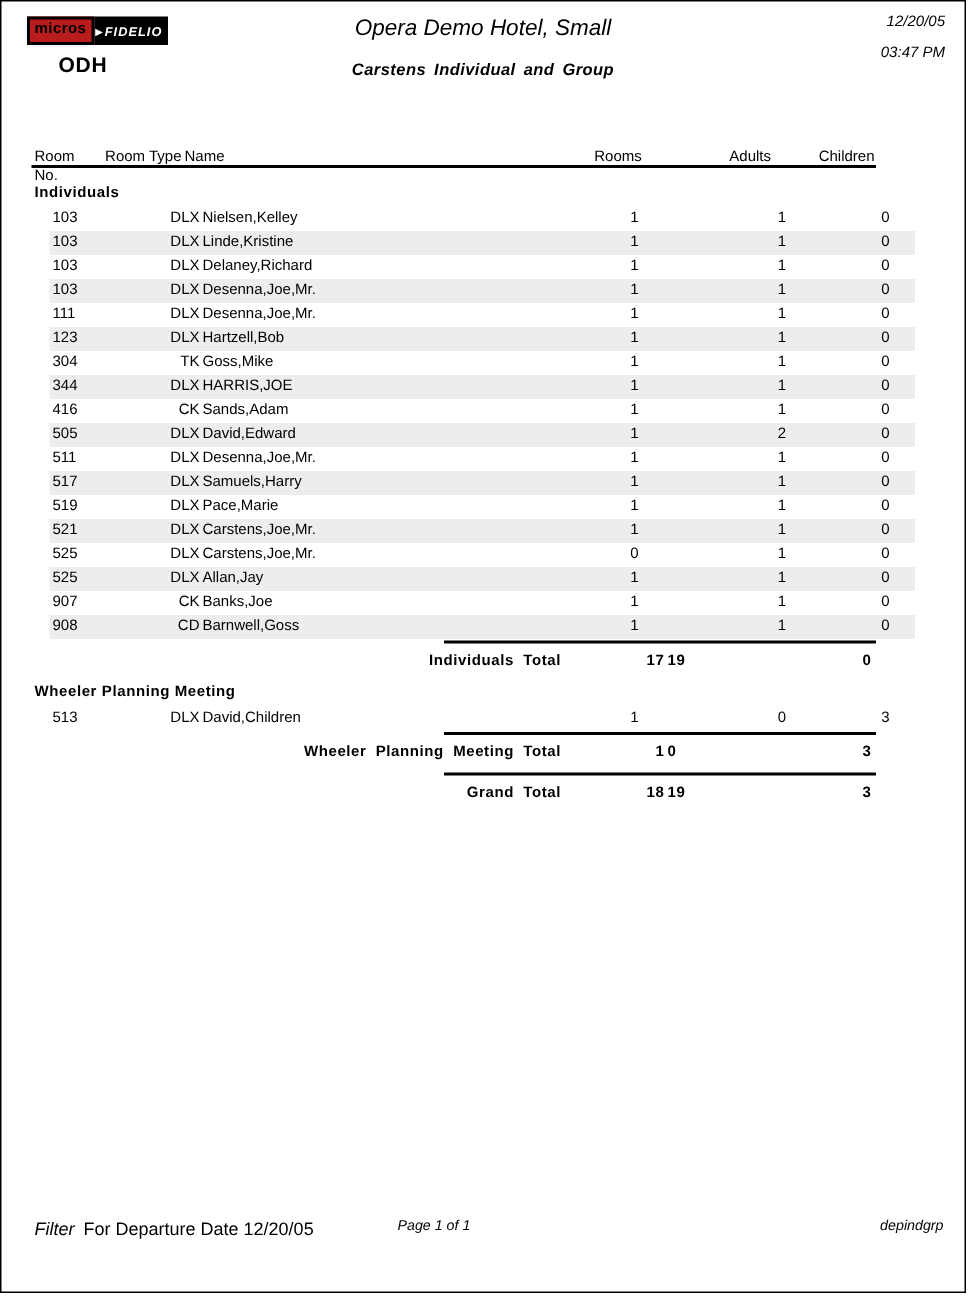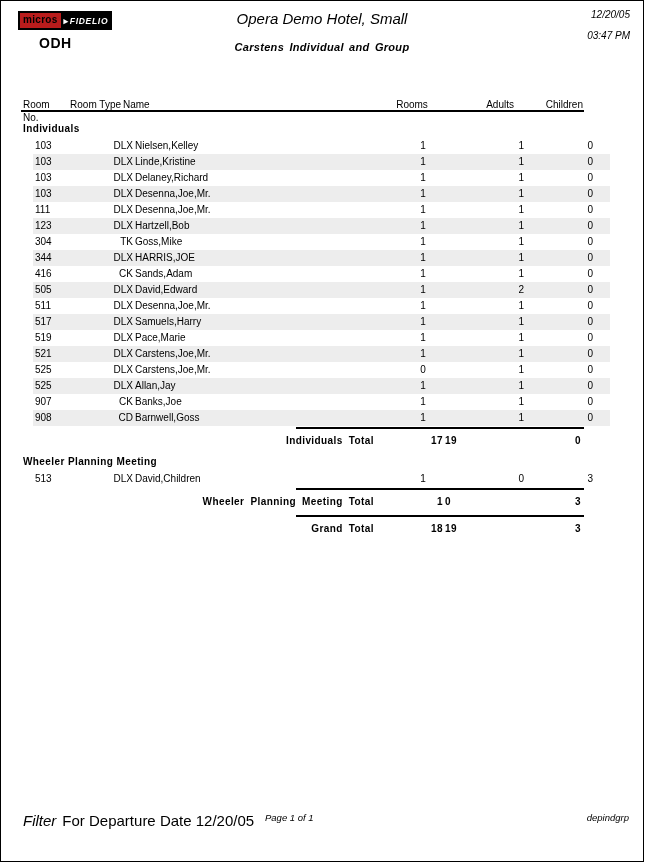--- a/index.html
+++ b/index.html
@@ -77,21 +77,21 @@
   .total-row {
     display: flex; width: 563px; margin-left: 20px;
     height: 24px; line-height: 24px;
     font-weight: bold; letter-spacing: 0.4px; word-spacing: 3px;
   }
   .tlabel { width: 353px; text-align: right; }
   .t4 { width: 71px; text-align: right; padding-right: 2px; }
   .t5 { width: 69px; text-align: left; padding-right: 2px; }
   .t6 { width: 69px; text-align: right; padding-right: 2px; }
   
-  .footer-filter { position: absolute; left: 22px; top: 811px; font-size: 15px; }
+  .footer-filter { position: absolute; left: 22px; top: 811px; font-size: 12px; }
   .footer-filter .flabel { font-style: italic; }
   .footer-filter .fvalue { margin-left: 6px; }
   .footer-page { position: absolute; left: 264px; top: 811px; font-style: italic; font-size: 9.5px; }
   .footer-code { position: absolute; right: 14px; top: 811px; font-style: italic; font-size: 9.5px; }
 </style>
 </head>
 <body>
 
 <div class="page">
 

